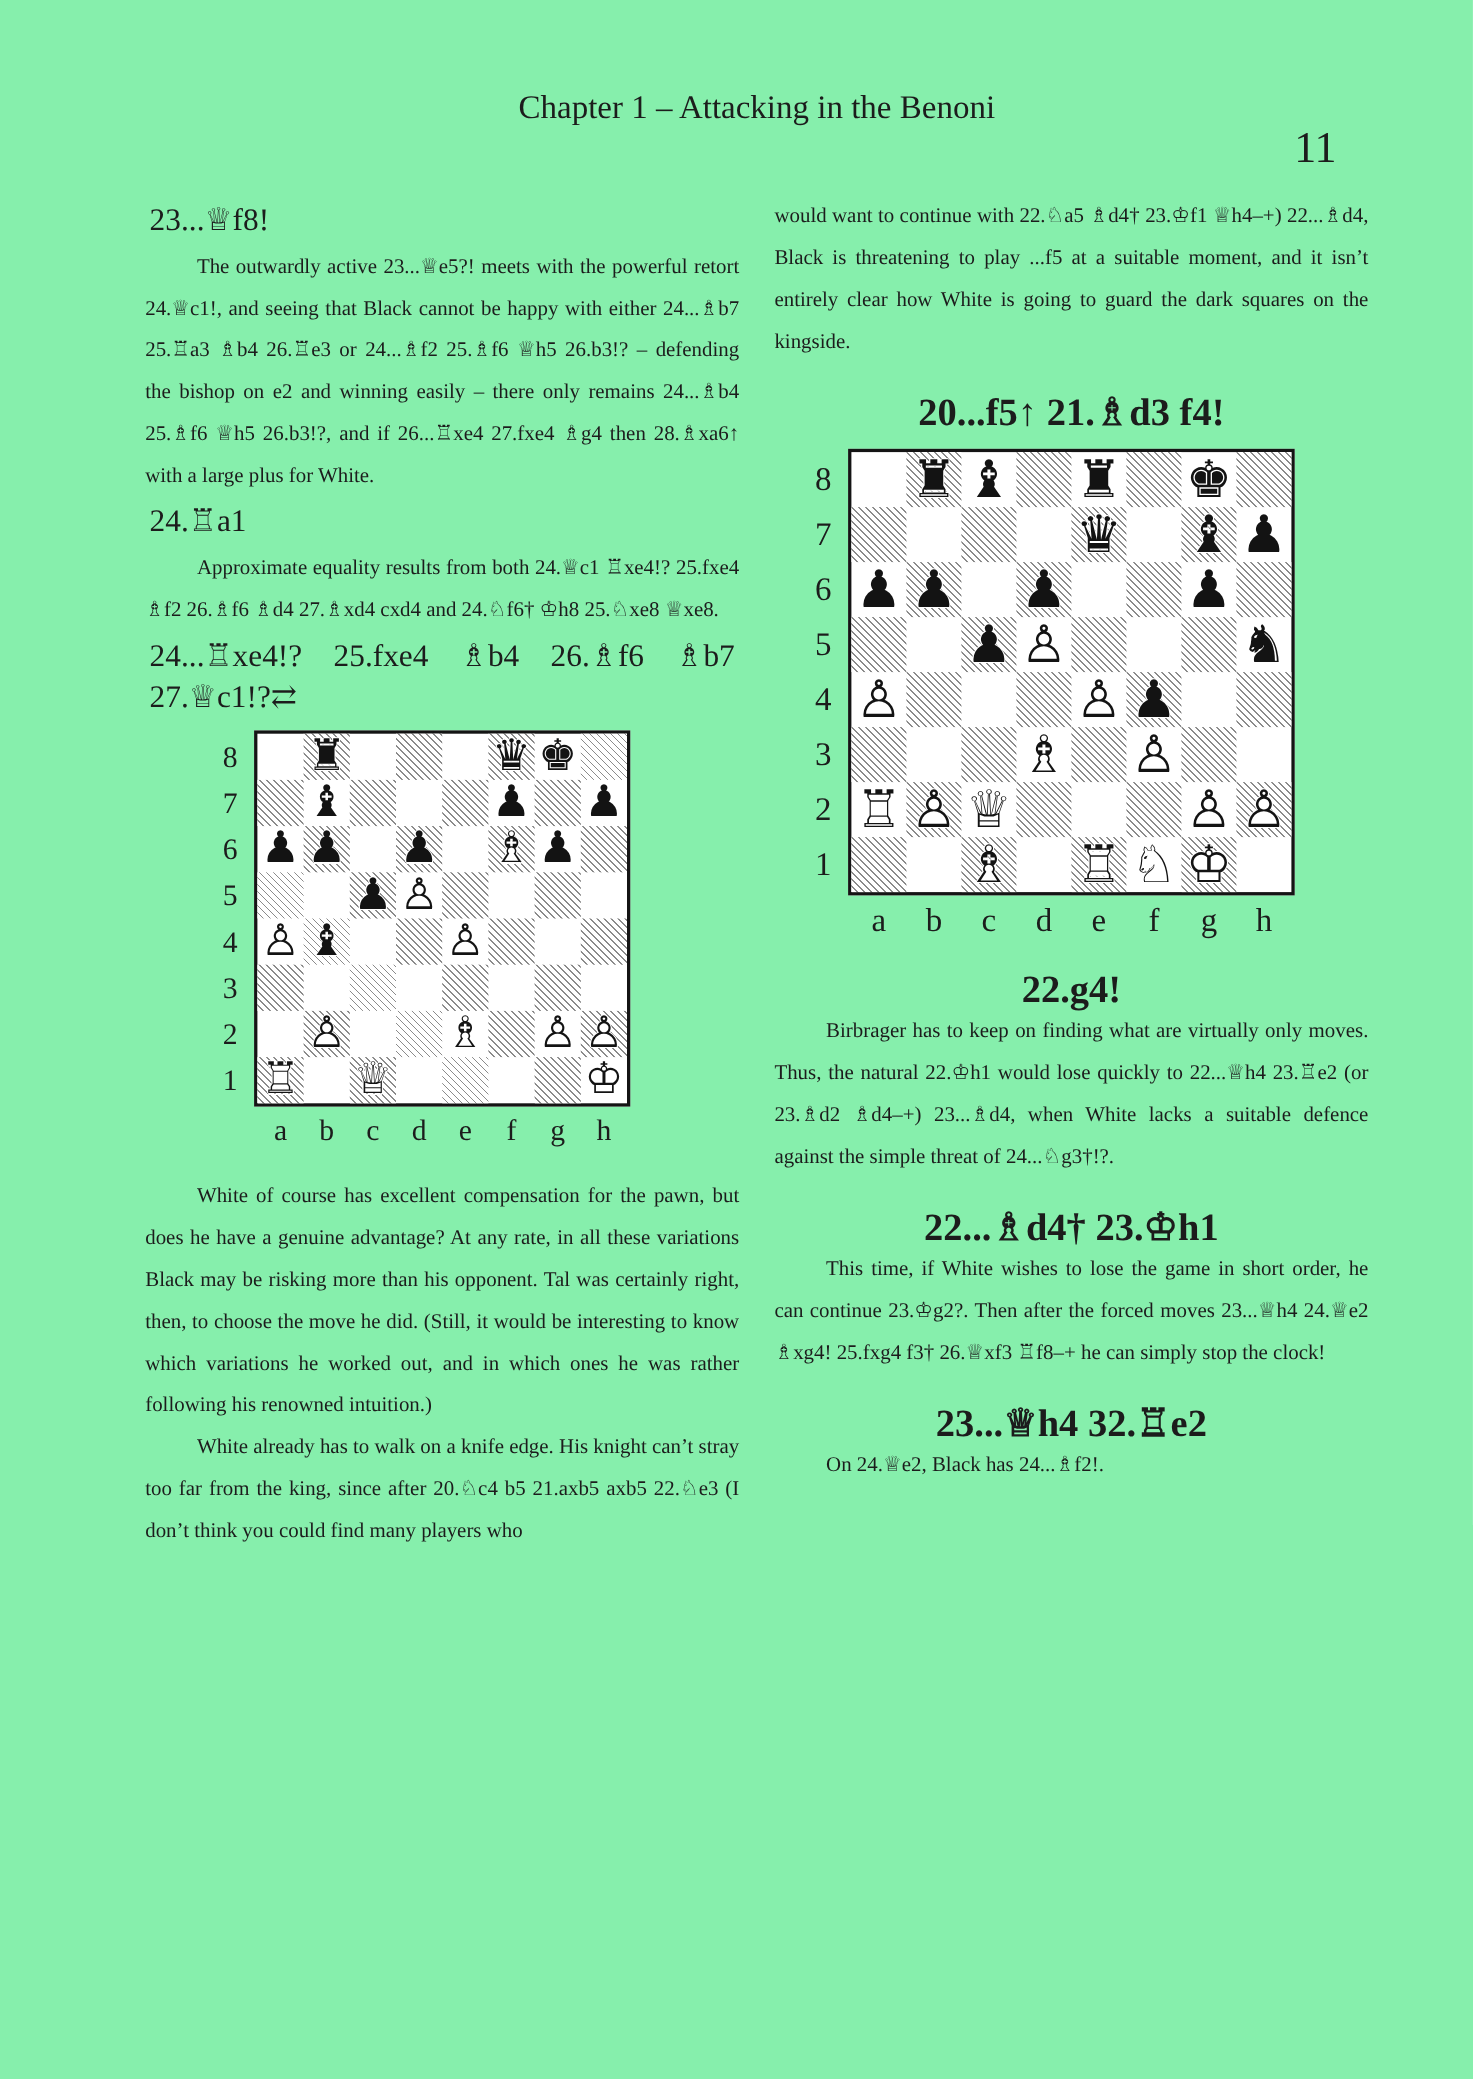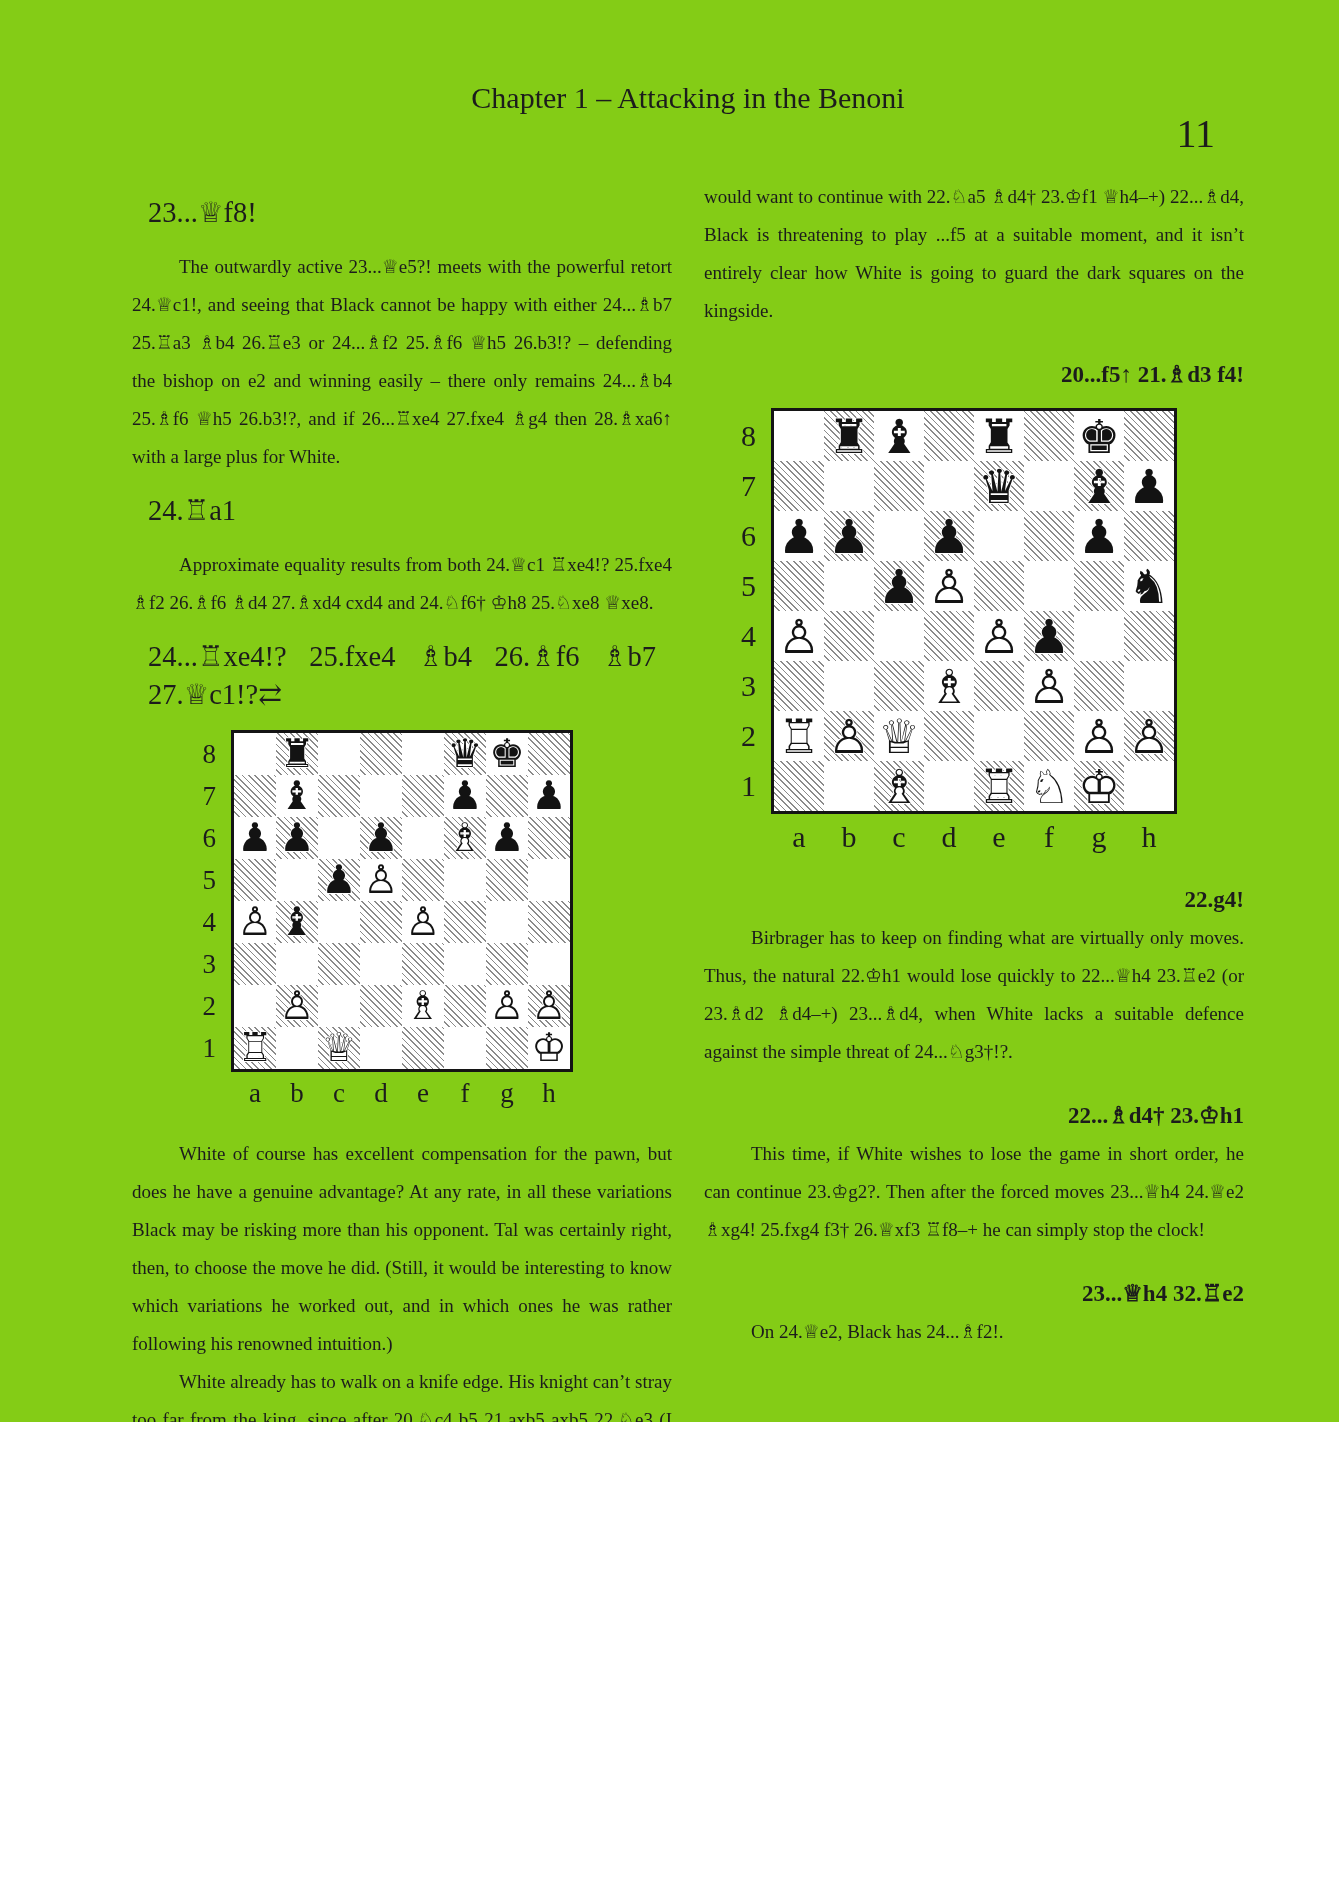--- a/index.html
+++ b/index.html
@@ -1,26 +1,26 @@
 <!DOCTYPE html>
 <html><head>
 <meta charset="utf-8">
 <style>
   html,body{margin:0;padding:0;background:#ffffff;}
-  .page{width:1339px;height:1422px;box-sizing:border-box;padding-top:80px;background:#84cc16;
+  .page{width:1339px;height:1890px;box-sizing:border-box;padding-top:80px;background:#86efac;
         overflow:hidden;font-family:"Liberation Serif","DejaVu Serif",serif;color:#1c1c1c;}
   .hdr{position:relative;padding:0 95px 0 132px;margin-bottom:62px;}
   .chapter{text-align:center;font-size:30px;line-height:36px;}
   .pagenum{position:absolute;right:124px;top:0;font-size:40px;line-height:36px;margin-top:36px;}
   .cols{display:flex;gap:32px;padding:0 95px 0 132px;}
   .col{width:540px;}
   p{margin:0;font-size:19px;line-height:38px;text-align:justify;hyphens:none;}
   p.ind{text-indent:47px;}
-  .mv{margin:16px;font-size:28.5px;line-height:38px;text-align:justify;}
-  .hd{margin:26px 0 0 0;font-size:23px;line-height:38px;font-weight:bold;text-align:right;}
+  .mv{margin:4px;font-size:28.5px;line-height:38px;text-align:justify;}
+  .hd{margin:26px 0 0 0;font-size:35px;line-height:38px;font-weight:bold;text-align:center;}
   .mt26{margin-top:26px;}
   
   .diagram{position:relative;width:fit-content;}
   .board{display:grid;grid-template-columns:repeat(8,var(--sq));grid-auto-rows:var(--sq);
          border:3px solid #141414;background:#fff;}
   .sq{display:flex;align-items:center;justify-content:center;overflow:hidden;}
   .sq.dk{background:repeating-linear-gradient(45deg,#ffffff 0px,#ffffff 3.3px,#8b8b8b 3.3px,#8b8b8b 4.5px);}
   .pc{position:relative;display:inline-block;font-family:"DejaVu Sans",sans-serif;
       font-size:calc(var(--sq)*0.94);line-height:1;}
   .pc i{position:absolute;left:0;top:0;font-style:normal;color:#ffffff;

